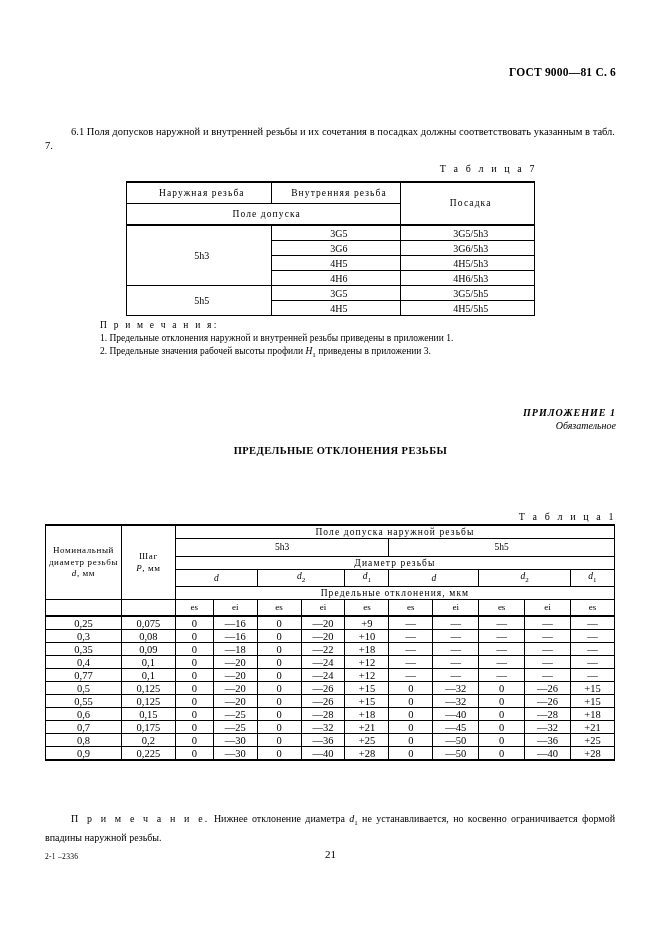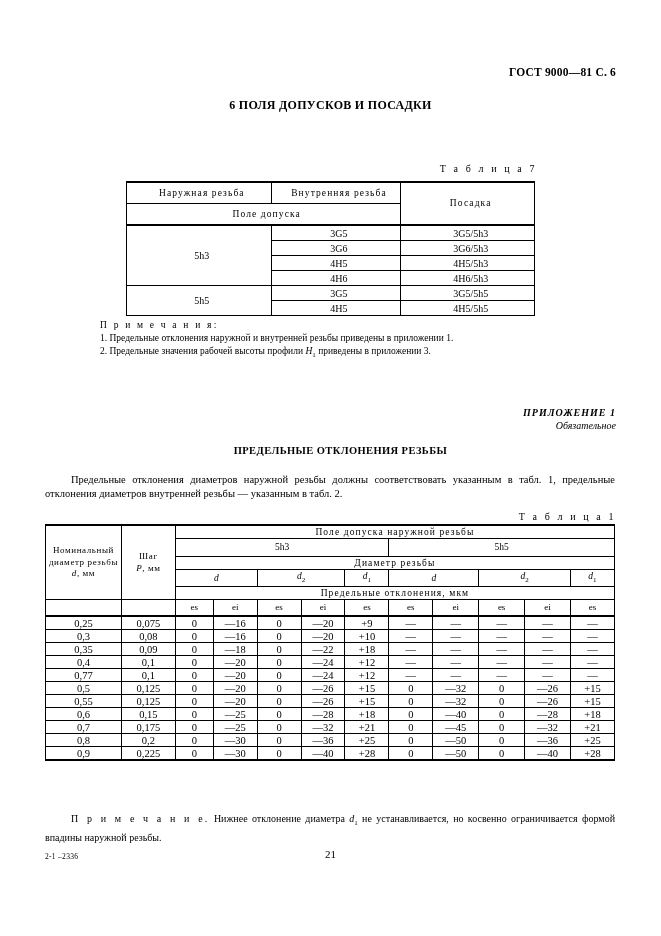--- a/index.html
+++ b/index.html
@@ -150,22 +150,22 @@
   .italic { font-style: italic; }
   sub { font-size: 7px; }
 </style>
 </head>
 <body>
 
 <div class="page">
 
   <div class="doc-header">ГОСТ 9000—81 С. 6</div>
 
-  <div class="section-title">6 ПОЛЯ ДОПУСКОВ И ПОСАДКИ</div>
-
+
+  <div class="para" id="p-6-1"><span class="ind"></span><span>6.1 Поля допусков наружной и внутренней резьбы и их сочетания в посадках должны соответствовать указанным в табл. 7.</span></div>
 
   <div class="tbl-label" id="lbl-t7">Т а б л и ц а  7</div>
 
   <table class="gost" id="table7">
     <colgroup>
       <col style="width:145px">
         <col style="width:130px">
         <col style="width:134px">
     </colgroup>
     <tbody>
@@ -210,21 +210,20 @@
     <div><span class="note-ind"></span><span class="sp">П р и м е ч а н и я:</span></div>
     <div><span class="note-ind2"></span><span>1. Предельные отклонения наружной и внутренней резьбы приведены в приложении 1.</span></div>
     <div><span class="note-ind2"></span><span>2. Предельные значения рабочей высоты профили </span><span class="italic">H</span><sub>1</sub><span> приведены в приложении 3.</span></div>
   </div>
 
   <div class="appendix" id="app-line1">ПРИЛОЖЕНИЕ 1</div>
   <div class="appendix" id="app-line2">Обязательное</div>
 
   <div class="appendix-title">ПРЕДЕЛЬНЫЕ ОТКЛОНЕНИЯ РЕЗЬБЫ</div>
 
-  <div class="para" id="p-app"><span class="ind"></span><span>Предельные отклонения диаметров наружной резьбы должны соответствовать указанным в табл. 1, предельные отклонения диаметров внутренней резьбы — указанным в табл. 2.</span></div>
 
   <div class="tbl-label" id="lbl-t1">Т а б л и ц а  1</div>
 
   <table class="gost" id="table1">
     <colgroup>
       <col style="width:76px">
         <col style="width:54px">
       <col style="width:38px">
         <col style="width:44px">
         <col style="width:44px">

